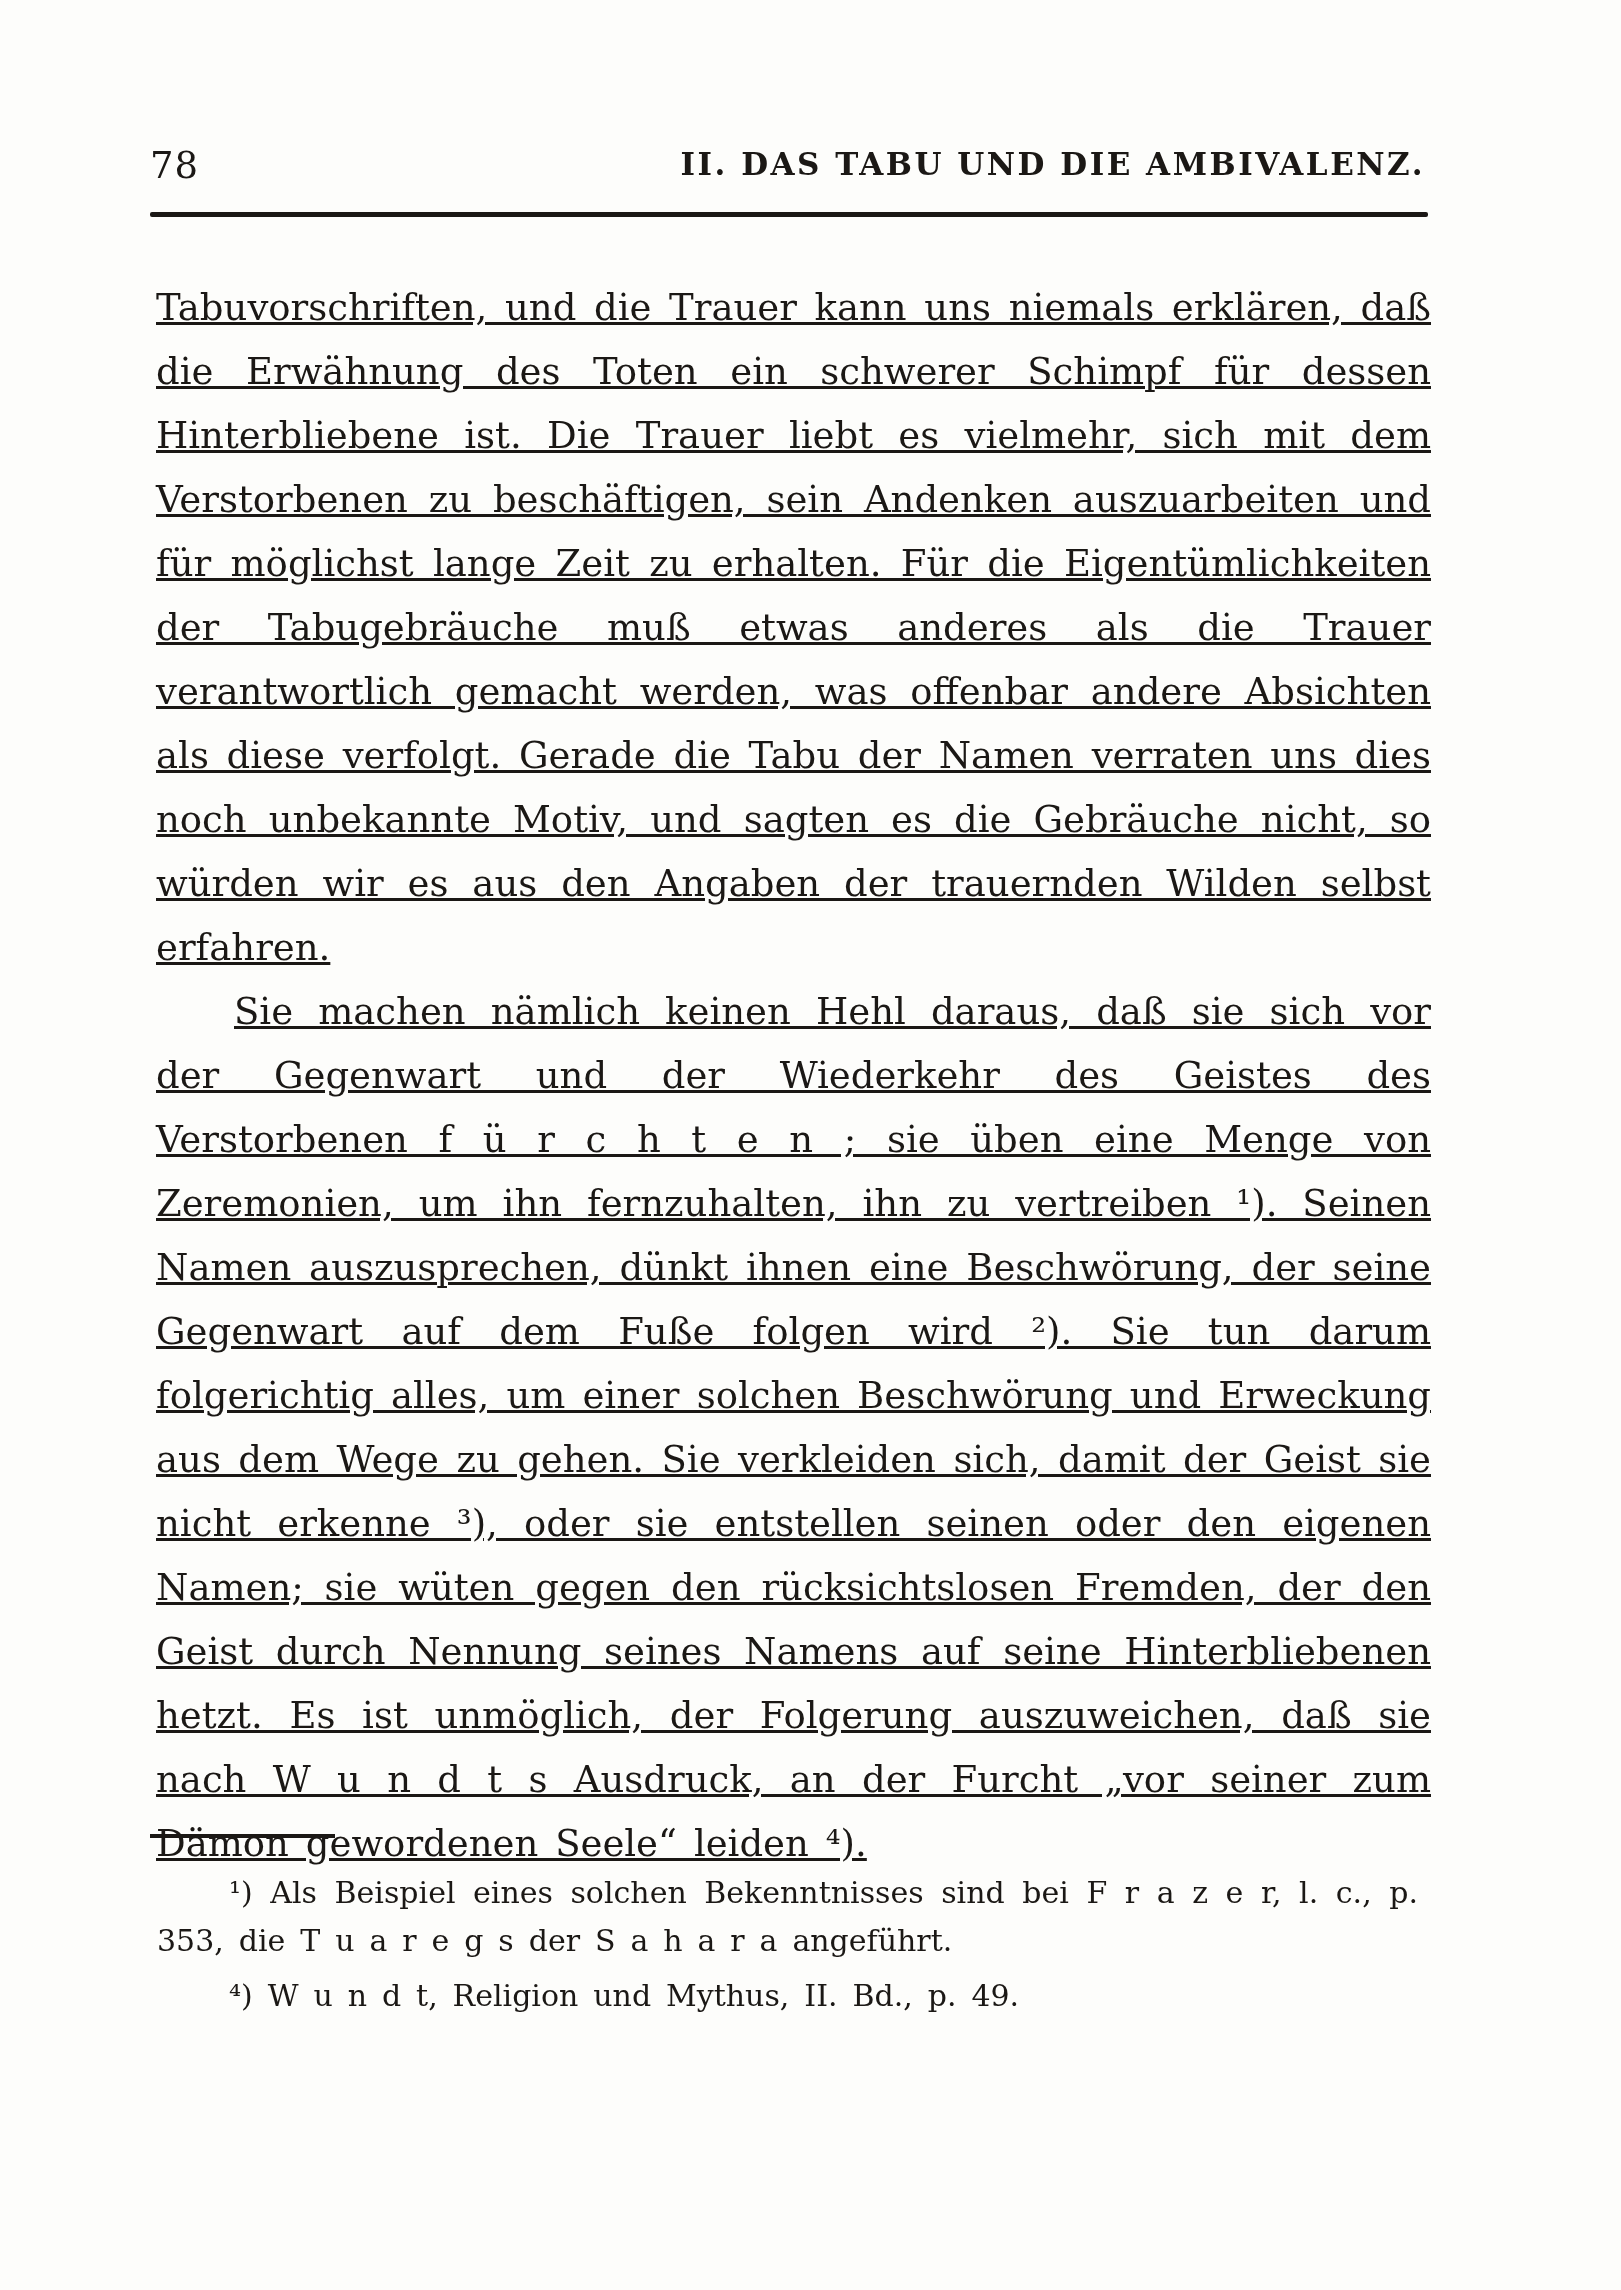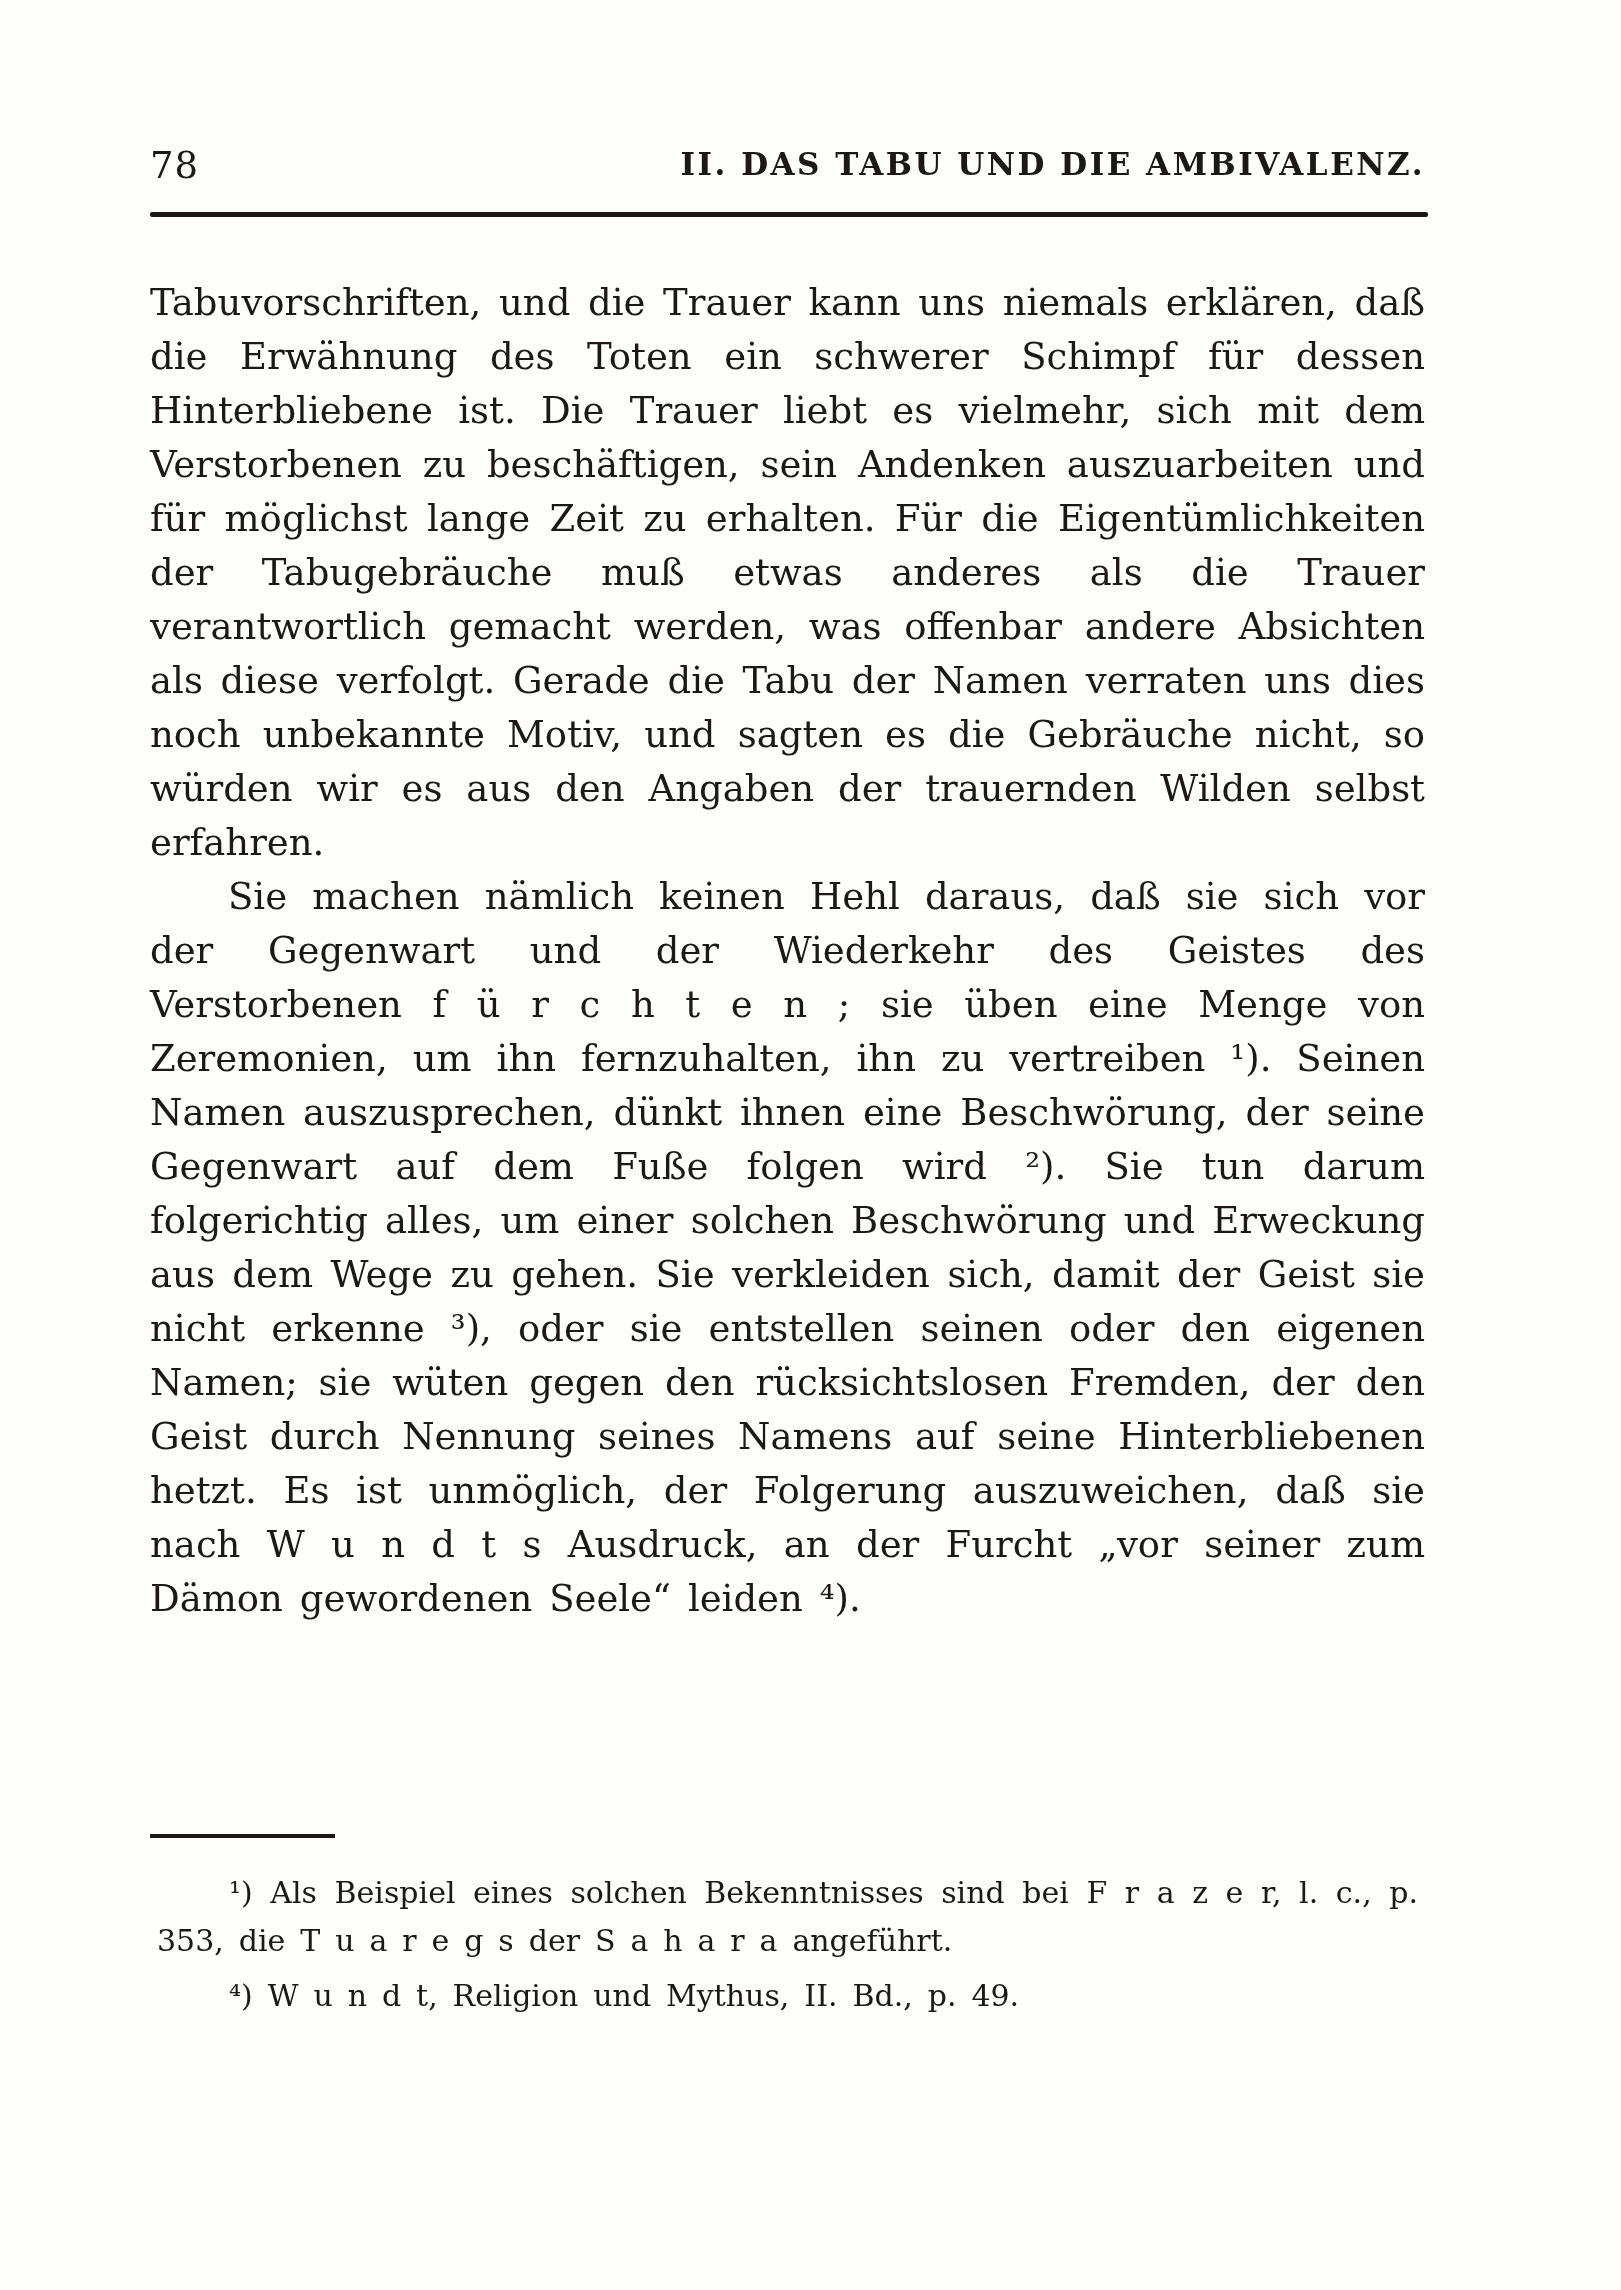--- a/index.html
+++ b/index.html
@@ -49,26 +49,27 @@
     top: 212px;
     left: 150px;
     width: 1278px;
     height: 5px;
     background: var(--ink);
     border-radius: 2px;
   }
   .body-text {
     position: absolute;
     top: 276px;
-    left: 150px;
+    left: 156px;
     width: 1275px;
     font-size: 37px;
-    line-height: 54px;
+    line-height: 64px;
     text-align: justify;
     word-spacing: 0.14em;
+    text-decoration: underline;
   }
   .body-text p {
     margin: 0;
   }
   .body-text p.indent {
     text-indent: 78px;
   }
   .footnote-rule {
     position: absolute;
     top: 1834px;

